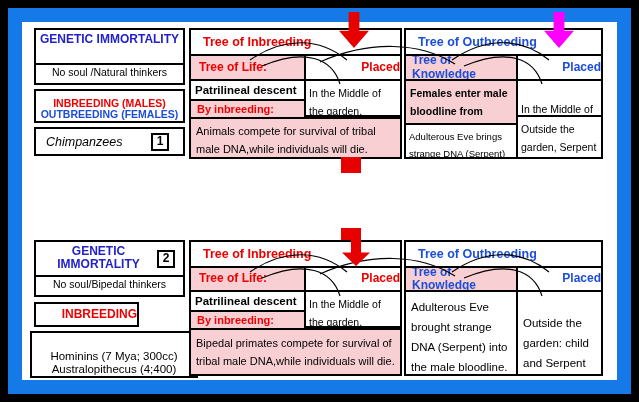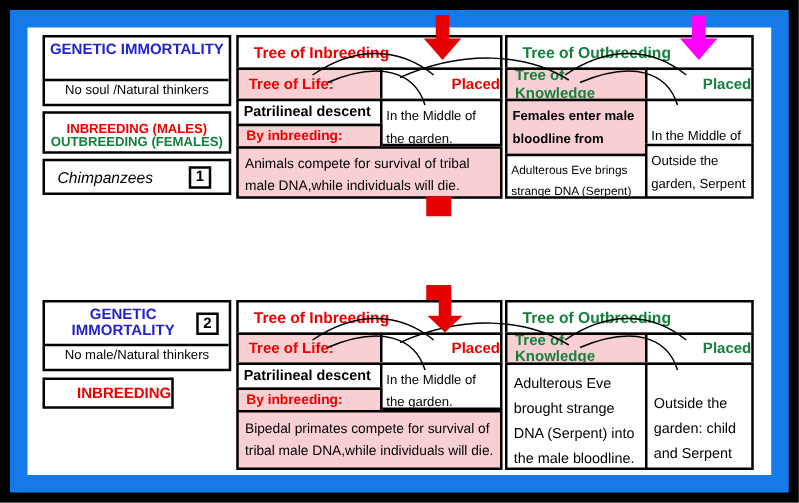--- a/index.html
+++ b/index.html
@@ -8,21 +8,21 @@
     font-family:"Liberation Sans", sans-serif;overflow:hidden;
   }
   .frame{position:absolute;left:8px;top:8px;width:623px;height:386px;background:#1679e8;}
   .content{position:absolute;left:22px;top:22px;width:595px;height:358px;background:#ffffff;}
   .cell{
     position:absolute;border:2px solid #000;background:#fff;box-sizing:border-box;
     line-height:1.12;color:#000;overflow:hidden;z-index:2;
   }
   .pink{background:#f8d0d4;}
   .red{color:#ee0000;}
-  .mag{color:#15803d;}
+  .mag{color:#1d4ed8;}
   .b{font-weight:bold;}
   .ctr{display:flex;align-items:center;justify-content:flex-end;text-align:center;}
   .vctr{display:flex;align-items:center;}
   .gi-title{font-weight:bold;color:#2222cc;text-align:center;font-size:12px;padding:3px 2px;height:33px;box-sizing:border-box;}
   .gi-sub{border-top:2px solid #000;font-size:10.5px;text-align:center;padding:2px 2px;}
   .numbox{
     position:absolute;border:2px solid #000;width:18px;height:18px;box-sizing:border-box;
     display:flex;align-items:center;justify-content:center;
     font-weight:bold;font-size:12px;background:#fff;z-index:3;
   }
@@ -103,28 +103,32 @@
   </div>
   <div class="cell" style="left:516px;top:115px;width:87px;height:44px;padding:2px 3px;">
     <span style="font-size:10.5px;">Outside the garden, Serpent will be killed.</span>
   </div>
 
   <div class="conn" style="left:341px;top:157px;width:20px;height:16px;"></div>
   <div class="conn" style="left:341px;top:228px;width:20px;height:12px;"></div>
 
   <div class="cell" style="left:34px;top:240px;width:151px;height:57px;">
     <div class="gi-title" style="padding-right:24px;">GENETIC IMMORTALITY</div>
-    <div class="gi-sub">No male/Natural thinkers</div>
+    <div class="gi-sub">No soul/Bipedal thinkers</div>
     <span class="numbox" style="right:8px;top:8px;">2</span>
   </div>
 
   <div class="cell ctr" style="left:34px;top:302px;width:105px;height:25px;">
     <span class="red b" style="font-size:12px;">INBREEDING</span>
   </div>
 
+  <div class="cell ctr" style="left:30px;top:331px;width:168px;height:47px;flex-direction:column;">
+    <span style="font-size:11.5px;">Hominins (7 Mya; 300cc)</span>
+    <span style="font-size:11.5px;">Australopithecus (4;400)</span>
+  </div>
 
   <div class="cell vctr" style="left:189px;top:240px;width:213px;height:28px;padding-left:12px;">
     <span class="red b" style="font-size:12.5px;">Tree of Inbreeding</span>
   </div>
   <div class="cell pink vctr" style="left:189px;top:266px;width:117px;height:26px;padding-left:8px;">
     <span class="red b" style="font-size:12px;">Tree of Life:</span>
   </div>
   <div class="cell ctr" style="left:304px;top:266px;width:98px;height:26px;">
     <span class="red b" style="font-size:12px;">Placed</span>
   </div>

